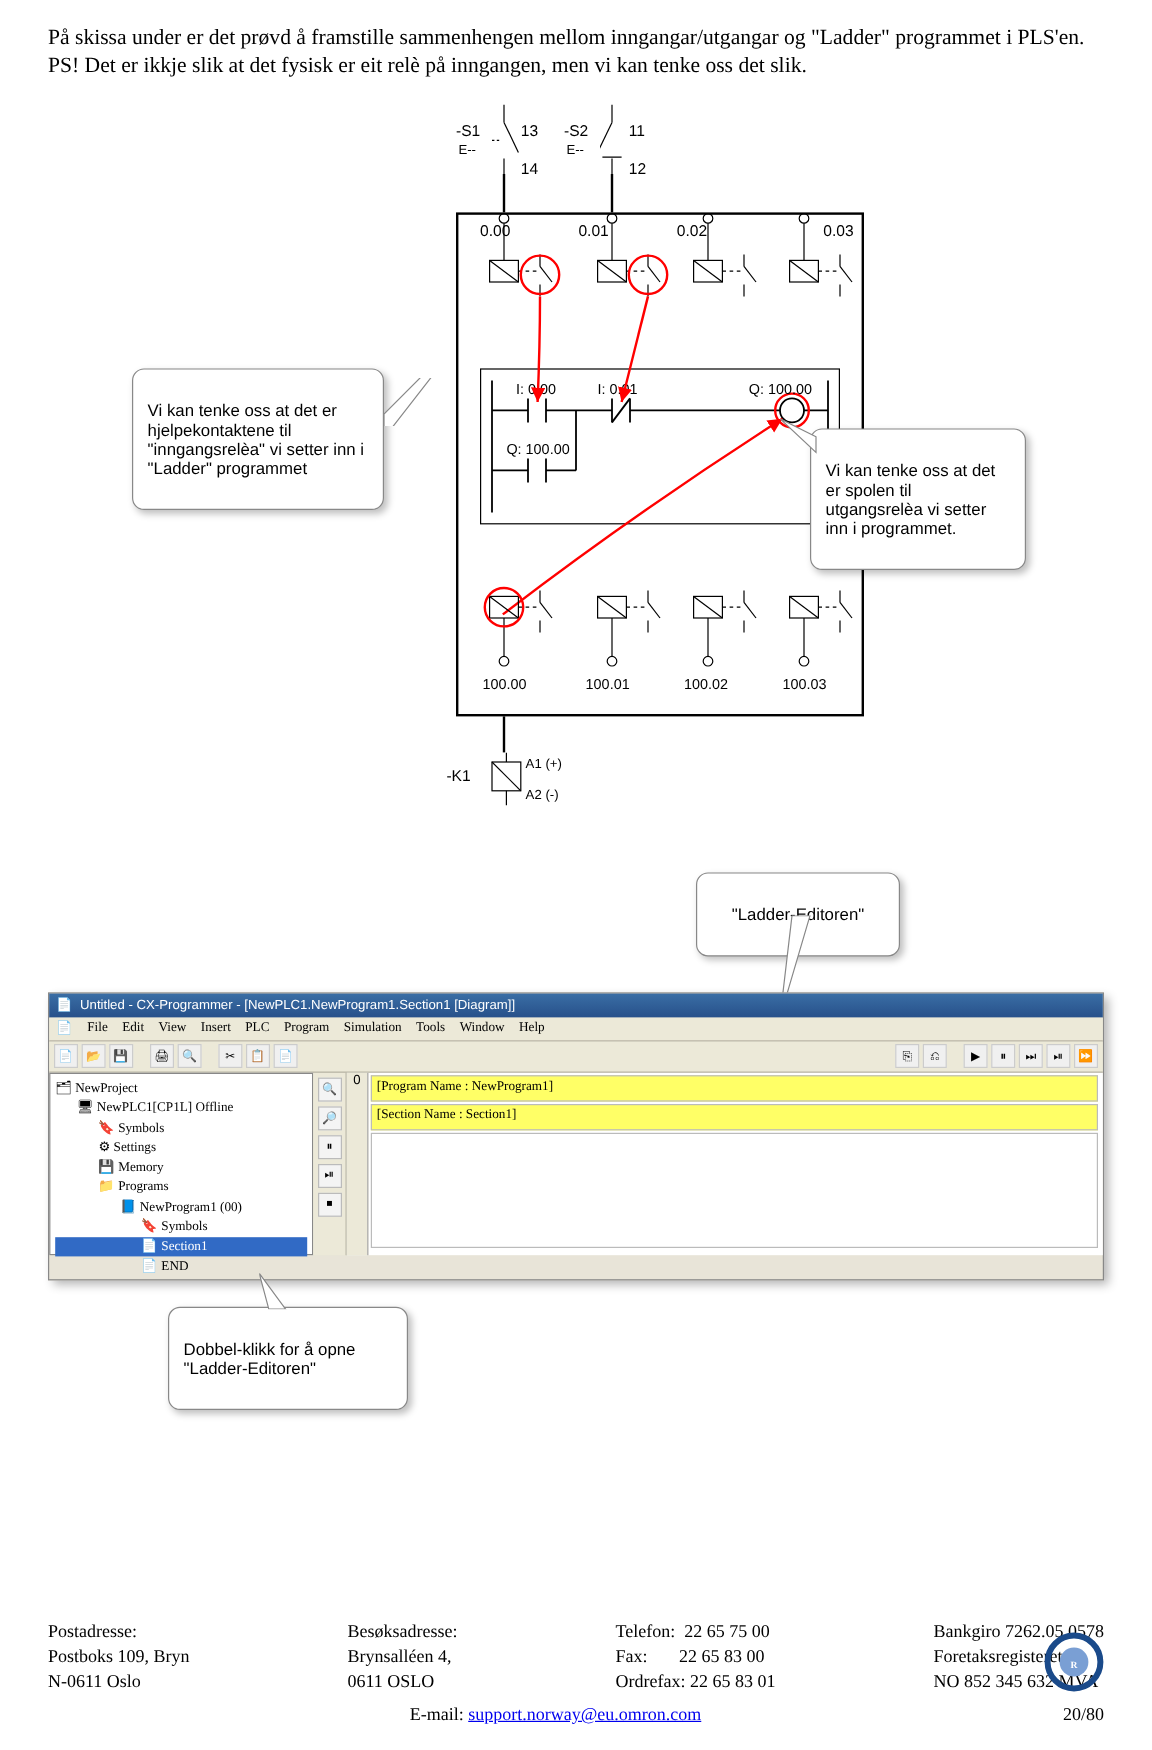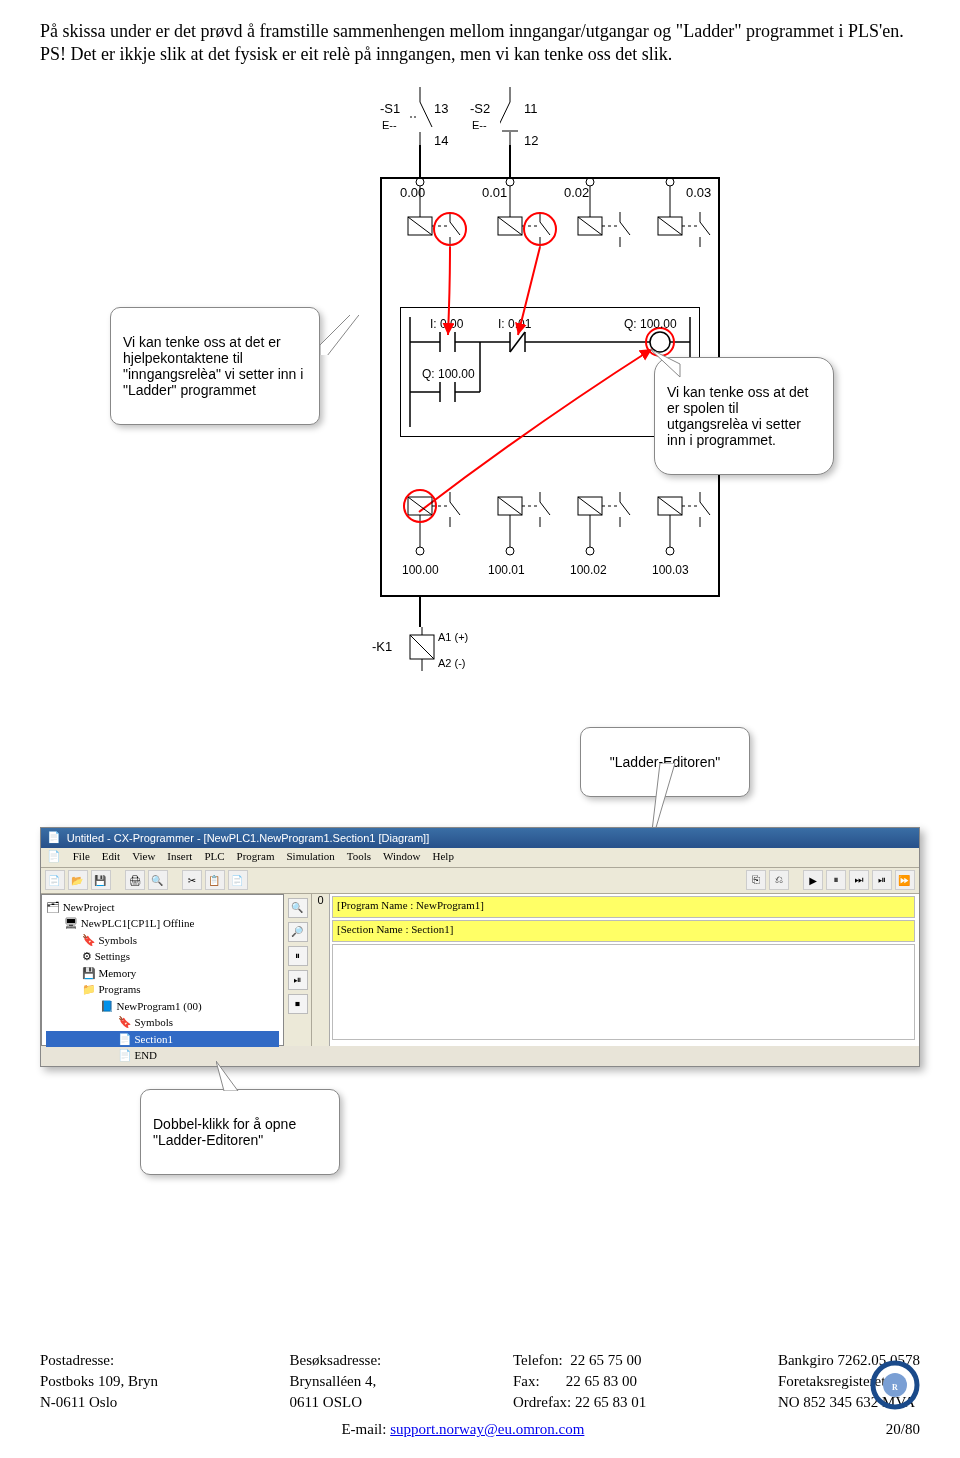--- a/index.html
+++ b/index.html
@@ -88,21 +88,21 @@
     }
     .tool-btn {
       width: 20px; height: 20px;
       border: 1px solid #ccc;
       background: #f0f0f0;
       font-size: 10px;
       display:flex;align-items:center;justify-content:center;
     }
     .content-row { display: flex; height: 152px; }
     .tree-panel {
-      width: 243px;
+      width: 220px;
       background: #fff;
       border: 1px solid #888;
       font-size: 11px;
       font-family: Tahoma;
       padding: 4px;
       line-height: 1.5;
     }
     .tree-item { padding-left: 18px; }
     .tree-item.l2 { padding-left: 36px; }
     .tree-item.l3 { padding-left: 54px; }
@@ -341,21 +341,21 @@
   <span class="label" style="left:308px;top:544px;font-size:11px;">A1 (+)</span>
   <span class="label" style="left:308px;top:570px;font-size:11px;">A2 (-)</span>
 
   <div class="callout" style="left:-20px;top:220px;width:210px;">
     <span>Vi kan tenke oss at det er hjelpekontaktene til "inngangsrelèa" vi setter inn i "Ladder" programmet</span>
   </div>
   <svg style="position:absolute;left:190px;top:228px;" width="90" height="40">
     <path d="M0,10 L70,-60 L0,30 Z" fill="#fff" stroke="#888" transform="translate(0,20)"></path>
   </svg>
 
-  <div class="callout" style="left:524px;top:270px;width:180px;border-radius:17px;">
+  <div class="callout" style="left:545px;top:270px;width:180px;">
     <span>Vi kan tenke oss at det er spolen til utgangsrelèa vi setter inn i programmet.</span>
   </div>
   <svg style="position:absolute;left:520px;top:262px;" width="40" height="40">
     <path d="M30,15 L0,0 L30,28 Z" fill="#fff" stroke="#888"></path>
   </svg>
 </div>
 
 <div style="position:relative;height:70px;">
   <div class="callout" style="right:170px;top:0;width:170px;text-align:center;">
     <span>"Ladder-Editoren"</span>

